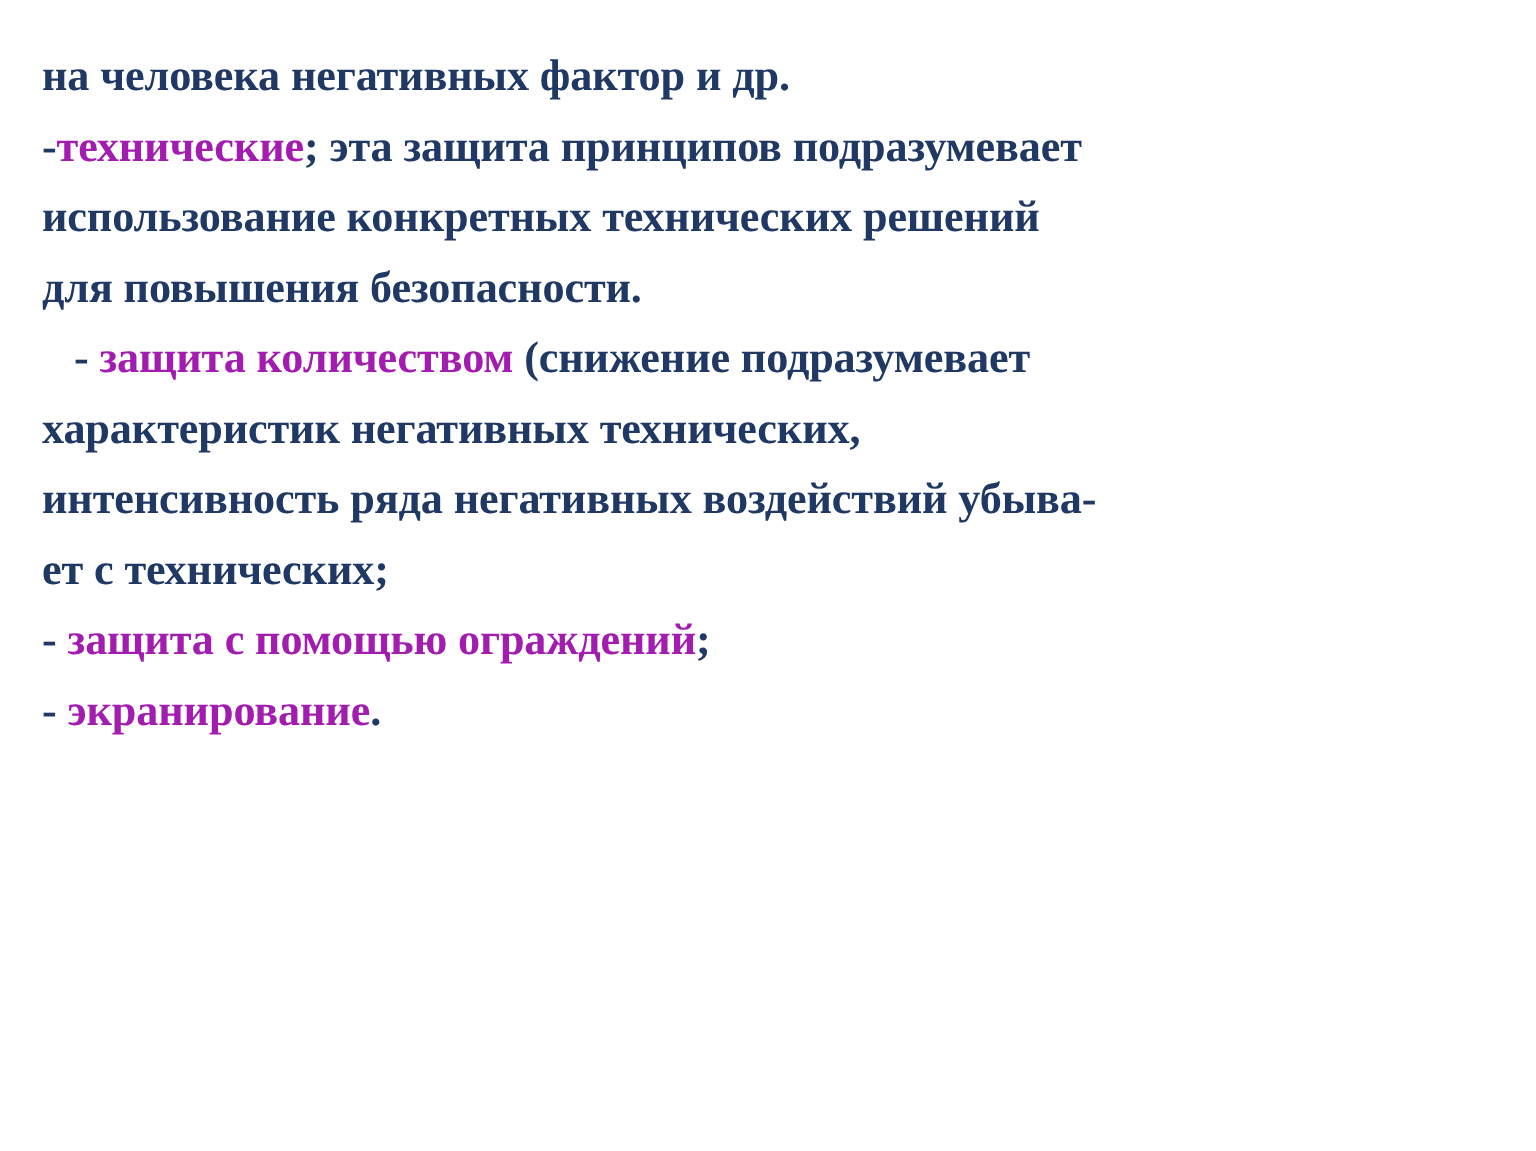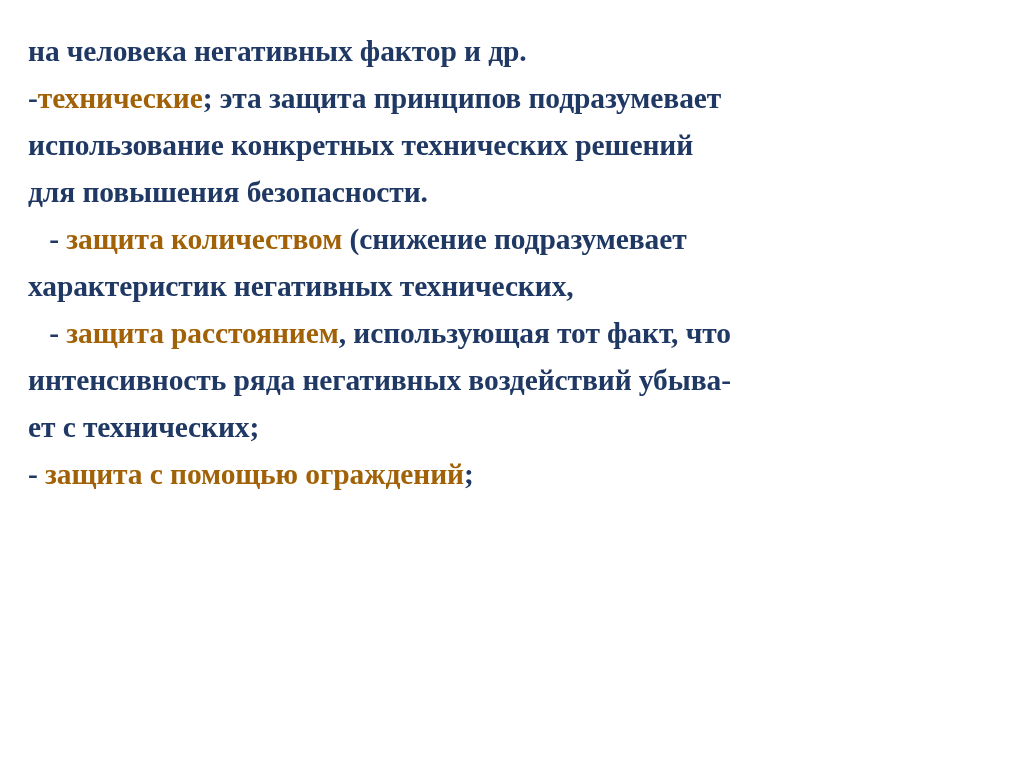--- a/index.html
+++ b/index.html
@@ -25,38 +25,38 @@
   }
   .line {
     font-size: 29.5px;
     line-height: 47px;
     font-weight: bold;
     color: #1F3864;
     white-space: pre-wrap;
     letter-spacing: -0.1px;
   }
   .line .red {
-    color: #a16207;
+    color: #a21caf;
   }
   .line .navy {
     color: #1F3864;
   }
   .indent-sm {
     padding-left: 14px;
   }
 </style>
 </head>
 <body>
 
 <div class="slide">
   <div class="content-block" id="text-block">
   <div class="line"><span class="navy">на человека негативных фактор и др.</span></div>
       <div class="line"><span class="navy">-</span><span class="red">технические</span><span class="navy">; эта защита принципов подразумевает</span></div>
       <div class="line"><span class="navy">использование конкретных технических решений</span></div>
       <div class="line"><span class="navy">для повышения безопасности.</span></div>
       <div class="line indent-sm"><span class="navy"> - </span><span class="red">защита количеством</span><span class="navy"> (снижение подразумевает</span></div>
       <div class="line"><span class="navy">характеристик негативных технических,</span></div>
-      <div class="line indent-sm"><span class="navy"> - </span><span class="red">защита расстоянием</span><span class="navy">, использующая тот факт, что</span></div>
       <div class="line"><span class="navy">интенсивность ряда негативных воздействий убыва-</span></div>
       <div class="line"><span class="navy">ет с технических;</span></div>
       <div class="line"><span class="navy">- </span><span class="red">защита с помощью ограждений</span><span class="navy">;</span></div>
+      <div class="line"><span class="navy">- </span><span class="red">экранирование</span><span class="navy">.</span></div>
     </div>
 </div>
 
 </body></html>

